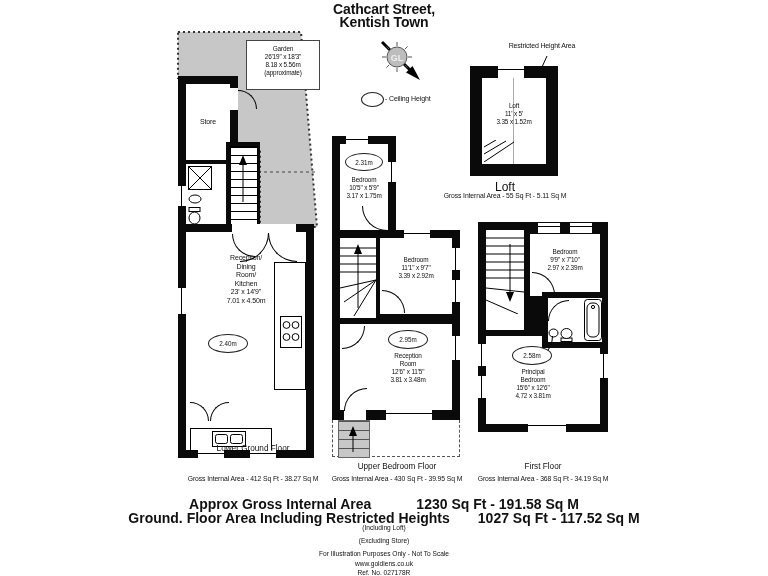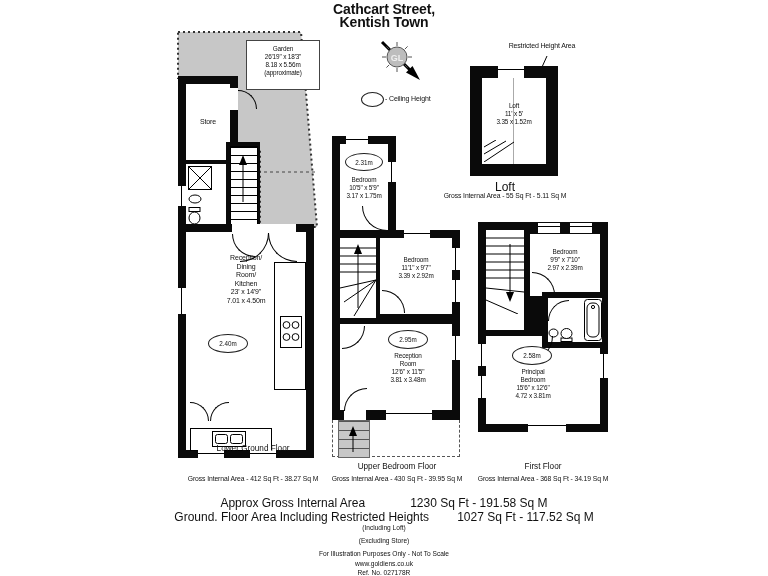--- a/index.html
+++ b/index.html
@@ -18,21 +18,21 @@
   .stairs{position:absolute;background-color:#fff;border:1.5px solid #000;
           background-image:repeating-linear-gradient(to bottom,#000 0,#000 1px,transparent 1px,transparent 8px);}
   .steps-gray{position:absolute;background-color:#c7c7c7;border:1px solid #666;
           background-image:repeating-linear-gradient(to bottom,#555 0,#555 1px,transparent 1px,transparent 9px);}
   .win-h{position:absolute;background:linear-gradient(to bottom,#fff 3px,#000 3px,#000 4px,#fff 4px);}
   .win-v{position:absolute;background:linear-gradient(to right,#fff 3px,#000 3px,#000 4px,#fff 4px);}
   .arc{position:absolute;}
   .fixture{position:absolute;background:#fff;border:1px solid #000;}
   .dash-area{position:absolute;background:#fff;border:1.5px dashed #555;border-top:none;}
   .summary-row{position:absolute;left:0;width:768px;display:flex;justify-content:center;
-               font-weight:normal;font-size:12px;color:#111;}
+               font-weight:bold;font-size:14px;color:#111;}
   .summary-line{position:absolute;left:0;width:768px;text-align:center;font-size:6.6px;color:#111;}
 </style>
 </head>
 <body>
 
 <div id="scene">
 
   <div class="lbl" style="left:284px;top:3px;width:200px;font-size:14px;line-height:13px;font-weight:bold;">Cathcart Street,
 Kentish Town</div>
 

